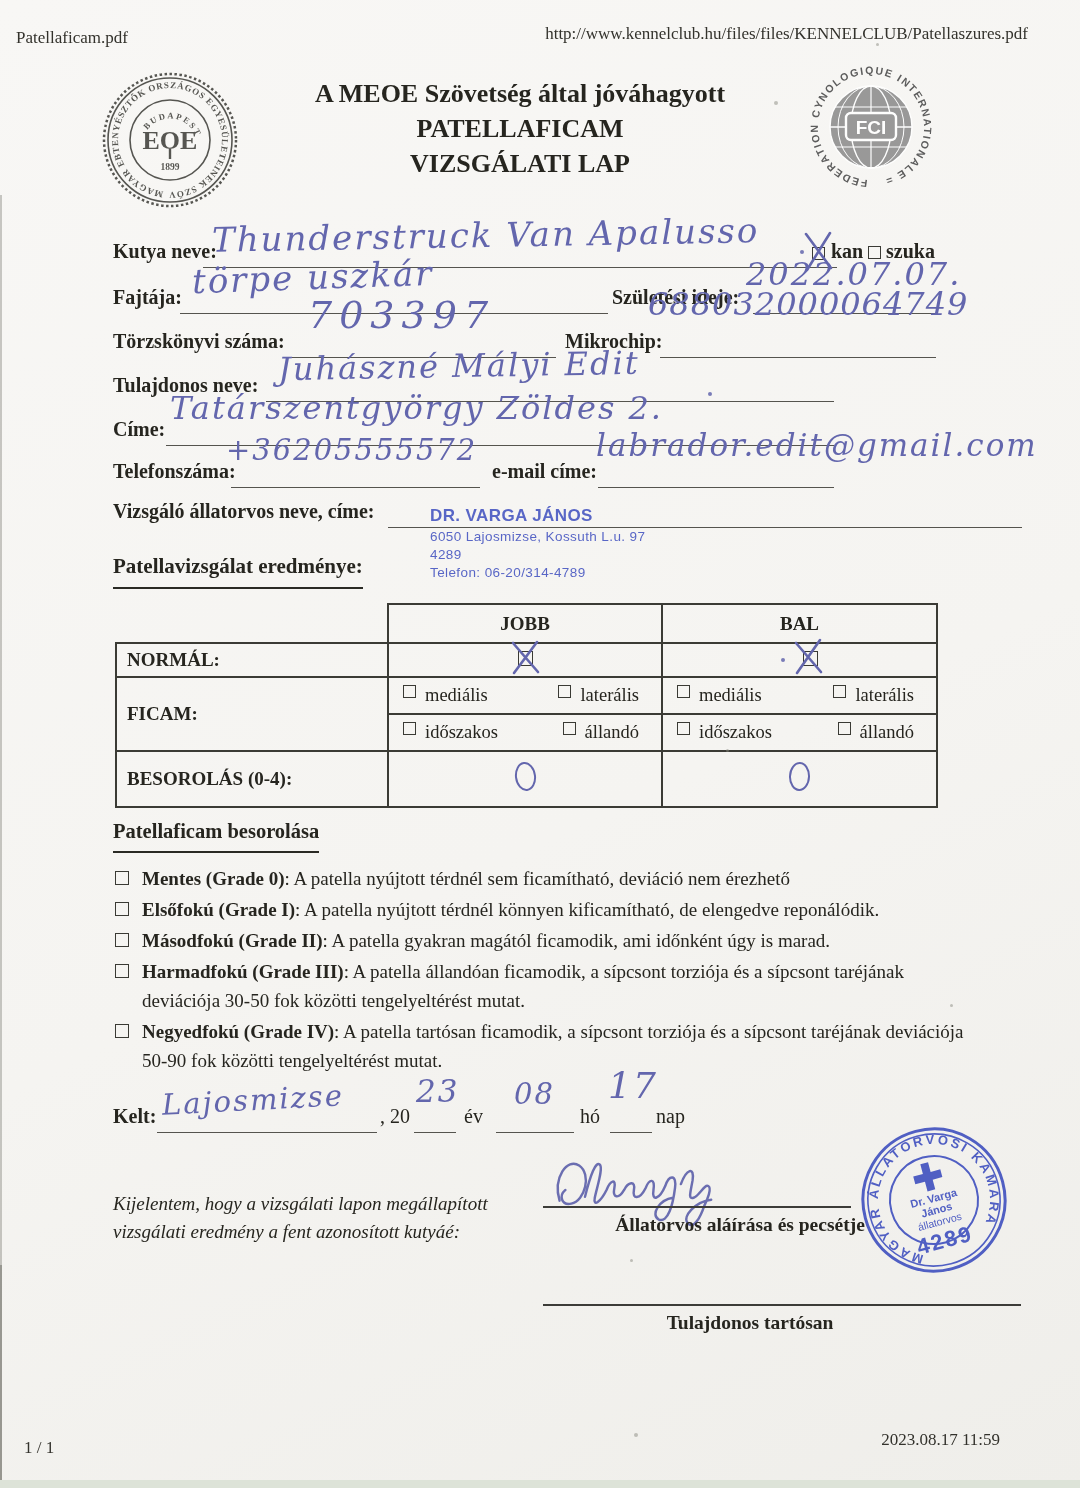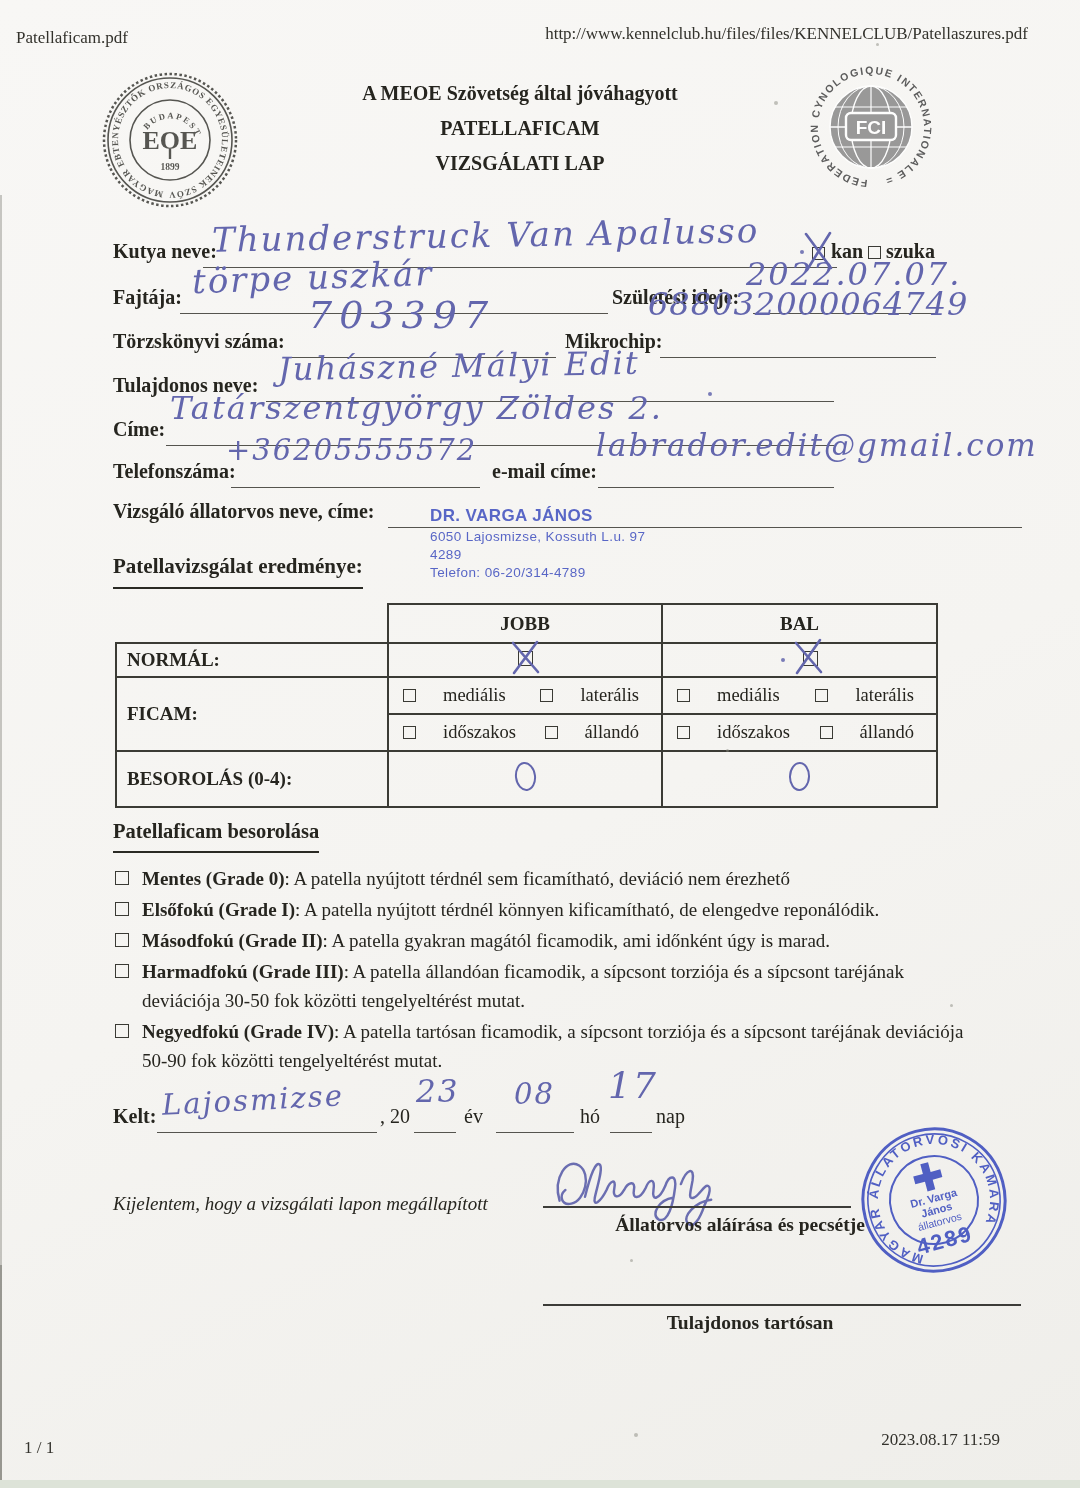--- a/index.html
+++ b/index.html
@@ -32,21 +32,21 @@
   .mark-wrap{position:relative;display:inline-block;}
   .mark-wrap svg{position:absolute;pointer-events:none;}
   .heading-u{font-weight:bold;font-size:21px;border-bottom:2.2px solid #2a2a24;padding-bottom:8px;display:inline-block;}
   table.res{border-collapse:collapse;width:821px;table-layout:fixed;}
   table.res th,table.res td{border:2.2px solid var(--border);font-size:19px;}
   table.res .nob{border:none;background:transparent;}
   table.res th{font-weight:bold;text-align:center;height:39px;}
   table.res td.rowlbl{font-weight:bold;padding-left:10px;}
   table.res td.center{text-align:center;vertical-align:middle;}
   .optrow{display:flex;justify-content:space-between;align-items:center;padding:0 22px 0 14px;height:35px;}
-  .opt{display:flex;align-items:center;gap:27px;font-size:18.5px;}
+  .opt{display:flex;align-items:flex-start;gap:9px;font-size:18.5px;}
   .oval{display:inline-block;width:21px;height:29px;border:2.2px solid var(--ink);border-radius:50%;}
   .grade-item{display:flex;margin-bottom:2px;}
   .grade-item .cb{flex:0 0 auto;margin:7px 13px 0 2px;}
   .grade-text{font-size:19px;line-height:29px;}
   .grade-text b{font-weight:bold;}
   .vstamp{color:var(--stamp);font-family:Liberation Sans, sans-serif;text-align:left;opacity:.88;letter-spacing:.4px;}
   .vstamp .l1{font-weight:bold;font-size:17px;}
   .vstamp .l2{font-size:13.5px;margin-top:3px;}
   .sig-label{font-weight:bold;font-size:19.5px;text-align:center;}
   .footer-txt{font-size:17px;color:#33322c;}
@@ -96,21 +96,21 @@
     <line x1="29" y1="85" x2="101" y2="85" stroke="#fff" stroke-width="1.2"></line>
     <line x1="65" y1="24" x2="65" y2="106" stroke="#fff" stroke-width="1.2"></line>
     <rect x="40" y="51" width="50" height="27" rx="5" fill="#8f8f8f" stroke="#fff" stroke-width="2.4"></rect>
     <text x="65" y="72" font-size="19" font-weight="bold" text-anchor="middle" fill="#fff" font-family="Liberation Sans,sans-serif">FCI</text>
     <text font-size="10.5" font-weight="bold" fill="#4c4c4c" letter-spacing="1.6" font-family="Liberation Sans,sans-serif">
       <textPath href="#fciRing" startOffset="1%">FEDERATION CYNOLOGIQUE INTERNATIONALE =</textPath>
     </text>
   </svg>
 
   
-  <div class="abs" style="left:210px;top:76px;width:620px;text-align:center;font-weight:bold;font-size:20px;line-height:35px;">
+  <div class="abs" style="left:210px;top:76px;width:620px;text-align:center;font-weight:bold;font-size:26px;line-height:35px;">
     <span style="display:block;">A MEOE Szövetség által jóváhagyott</span>
     <span style="display:block;">PATELLAFICAM</span>
     <span style="display:block;">VIZSGÁLATI LAP</span>
   </div>
 
   
   <div class="abs lbl" style="left:113px;top:240px;">Kutya neve:</div>
   <div class="abs fill-line" style="left:203px;top:241px;width:634px;height:27px;"></div>
   <div class="abs hand" style="left:212px;top:218px;font-size:34px;transform:rotate(-1deg);">Thunderstruck Van Apalusso</div>
   <span class="pen-dot" style="left:800px;top:250px;"></span>
@@ -304,20 +304,21 @@
   <div class="abs fill-line" style="left:496px;top:1106px;width:78px;height:27px;"></div>
   <div class="abs hand" style="left:514px;top:1080px;font-size:29px;">08</div>
   <div class="abs" style="left:580px;top:1105px;font-size:20px;">hó</div>
   <div class="abs fill-line" style="left:610px;top:1106px;width:42px;height:27px;"></div>
   <div class="abs hand" style="left:608px;top:1068px;font-size:36px;">17</div>
   <div class="abs" style="left:656px;top:1105px;font-size:20px;">nap</div>
 
   
   <div class="abs ital" style="left:113px;top:1190px;width:450px;">
     <span style="display:block;">Kijelentem, hogy a vizsgálati lapon megállapított</span>
+    <span style="display:block;">vizsgálati eredmény a fent azonosított kutyáé:</span>
   </div>
   <svg class="abs" style="left:545px;top:1142px;" width="215" height="90" viewBox="0 0 210 92">
     <path d="M10,60 C3,36 18,16 30,24 C43,33 36,60 22,63 C12,65 9,55 16,49 M36,56 C42,32 47,20 51,23 C55,26 48,47 46,57 C44,67 52,61 58,49 C62,39 68,37 66,47 C64,57 70,59 76,49 C80,41 88,39 86,49 C84,59 92,59 98,47 C102,37 108,37 106,49 C104,61 112,59 118,45 C122,33 130,33 128,47 C126,63 121,84 111,79 C103,74 112,59 126,57 M134,43 C140,27 148,25 146,39 C144,51 141,59 147,57 C153,55 158,43 162,45 C166,47 161,59 158,65 C154,77 147,90 141,83 C135,76 149,61 165,59" fill="none" stroke="#6366ad" stroke-width="2.5" stroke-linecap="round" opacity=".95"></path>
   </svg>
   <div class="abs fill-line" style="left:543px;top:1178px;width:308px;height:30px;border-bottom-width:2px;border-bottom-color:#3c3c38;"></div>
   <div class="abs sig-label" style="left:600px;top:1214px;width:280px;">Állatorvos aláírása és pecsétje</div>
 
   
   <svg class="abs" style="left:850px;top:1116px;transform:rotate(-15deg);opacity:.92;" width="168" height="168" viewBox="0 0 168 168">
     <defs>

